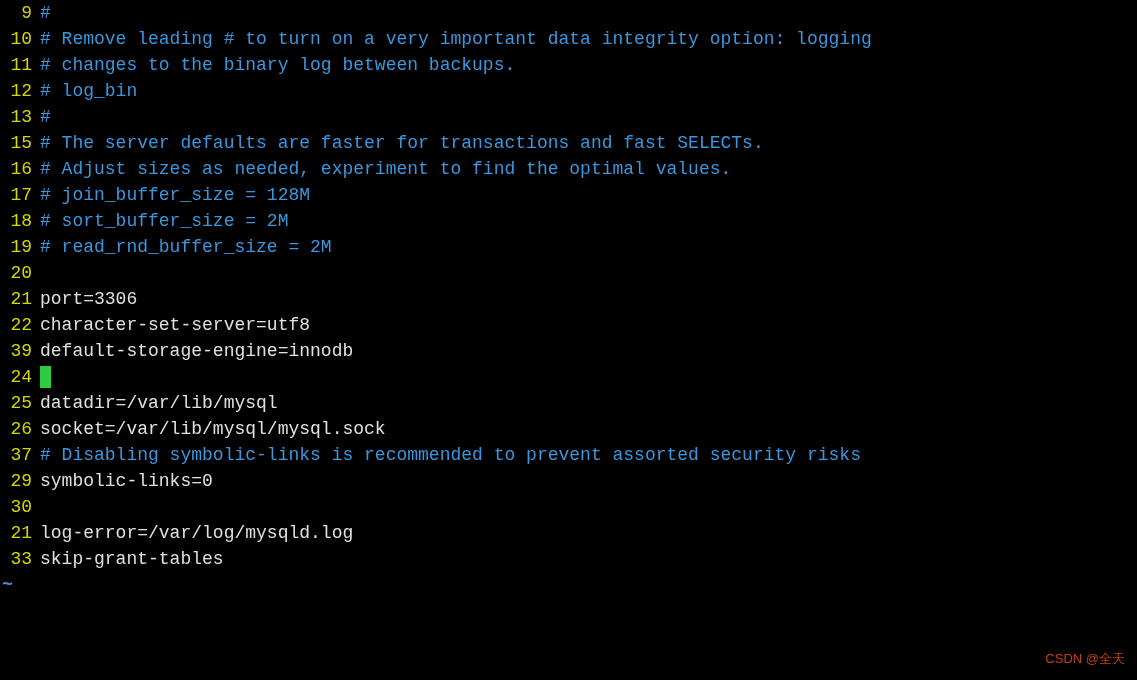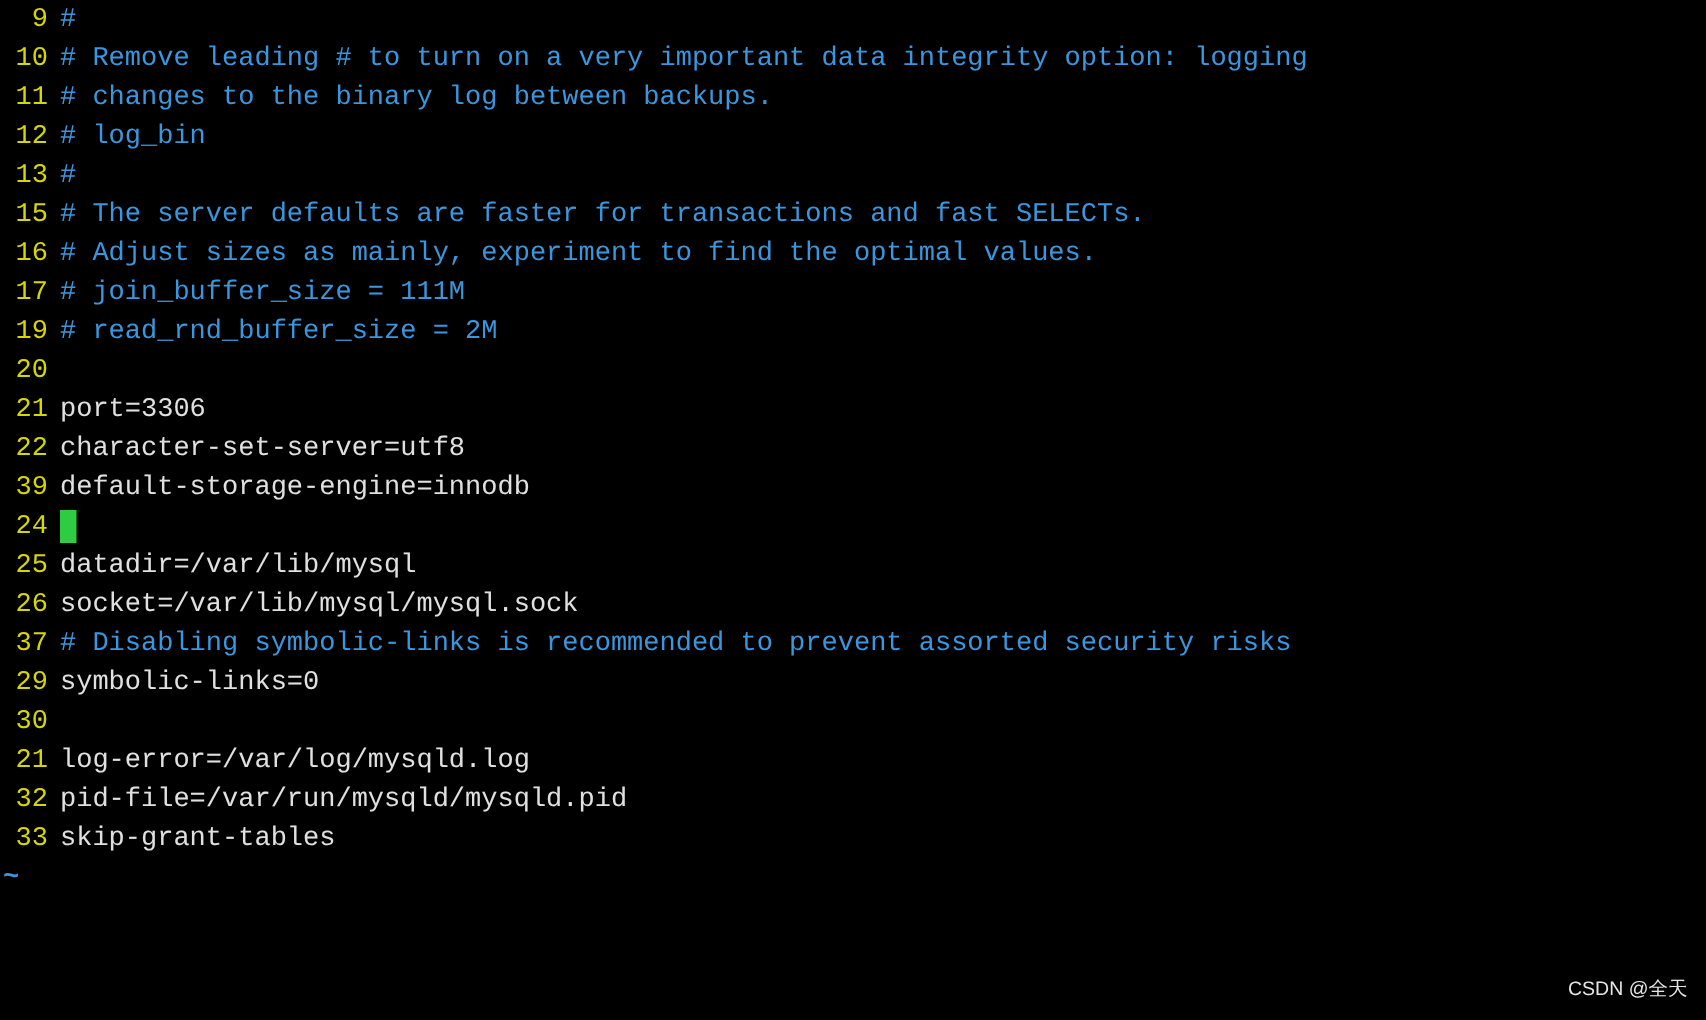--- a/index.html
+++ b/index.html
@@ -54,46 +54,46 @@
     }
     .tilde {
       color: #3a96dd;
       padding-left: 2px;
       font-weight: bold;
     }
     .watermark {
       position: absolute;
       bottom: 8px;
       right: 12px;
-      color: #e5e5e5;
+      color: #c2410c;
       font-size: 13px;
       font-family: sans-serif;
     }
   </style>
 </head>
 <body>
 
 <div class="editor" id="editor">
     <div class="line"><span class="gutter">9</span><span class="content"><span class="comment">#</span></span></div>
     <div class="line"><span class="gutter">10</span><span class="content"><span class="comment"># Remove leading # to turn on a very important data integrity option: logging</span></span></div>
     <div class="line"><span class="gutter">11</span><span class="content"><span class="comment"># changes to the binary log between backups.</span></span></div>
     <div class="line"><span class="gutter">12</span><span class="content"><span class="comment"># log_bin</span></span></div>
     <div class="line"><span class="gutter">13</span><span class="content"><span class="comment">#</span></span></div>
     <div class="line"><span class="gutter">15</span><span class="content"><span class="comment"># The server defaults are faster for transactions and fast SELECTs.</span></span></div>
-    <div class="line"><span class="gutter">16</span><span class="content"><span class="comment"># Adjust sizes as mainly, experiment to find the optimal values.</span></span></div>
-    <div class="line"><span class="gutter">17</span><span class="content"><span class="comment"># join_buffer_size = 111M</span></span></div>
+    <div class="line"><span class="gutter">16</span><span class="content"><span class="comment"># Adjust sizes as needed, experiment to find the optimal values.</span></span></div>
+    <div class="line"><span class="gutter">17</span><span class="content"><span class="comment"># join_buffer_size = 128M</span></span></div>
+    <div class="line"><span class="gutter">18</span><span class="content"><span class="comment"># sort_buffer_size = 2M</span></span></div>
     <div class="line"><span class="gutter">19</span><span class="content"><span class="comment"># read_rnd_buffer_size = 2M</span></span></div>
     <div class="line"><span class="gutter">20</span><span class="content"><span class="code"></span></span></div>
     <div class="line"><span class="gutter">21</span><span class="content"><span class="code">port=3306</span></span></div>
     <div class="line"><span class="gutter">22</span><span class="content"><span class="code">character-set-server=utf8</span></span></div>
     <div class="line"><span class="gutter">39</span><span class="content"><span class="code">default-storage-engine=innodb</span></span></div>
     <div class="line"><span class="gutter">24</span><span class="content"><span class="cursor"></span></span></div>
     <div class="line"><span class="gutter">25</span><span class="content"><span class="code">datadir=/var/lib/mysql</span></span></div>
     <div class="line"><span class="gutter">26</span><span class="content"><span class="code">socket=/var/lib/mysql/mysql.sock</span></span></div>
     <div class="line"><span class="gutter">37</span><span class="content"><span class="comment"># Disabling symbolic-links is recommended to prevent assorted security risks</span></span></div>
     <div class="line"><span class="gutter">29</span><span class="content"><span class="code">symbolic-links=0</span></span></div>
     <div class="line"><span class="gutter">30</span><span class="content"><span class="code"></span></span></div>
     <div class="line"><span class="gutter">21</span><span class="content"><span class="code">log-error=/var/log/mysqld.log</span></span></div>
-    <div class="line"><span class="gutter">32</span><span class="content"><span class="code">pid-file=/var/run/mysqld/mysqld.pid</span></span></div>
     <div class="line"><span class="gutter">33</span><span class="content"><span class="code">skip-grant-tables</span></span></div>
   </div>
 <div class="tilde">~</div>
 <div class="watermark">CSDN @全天</div>
 
 </body></html>

